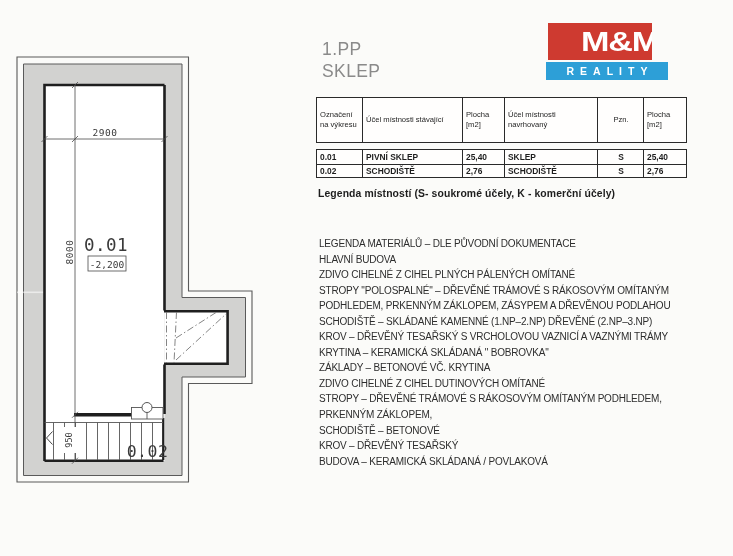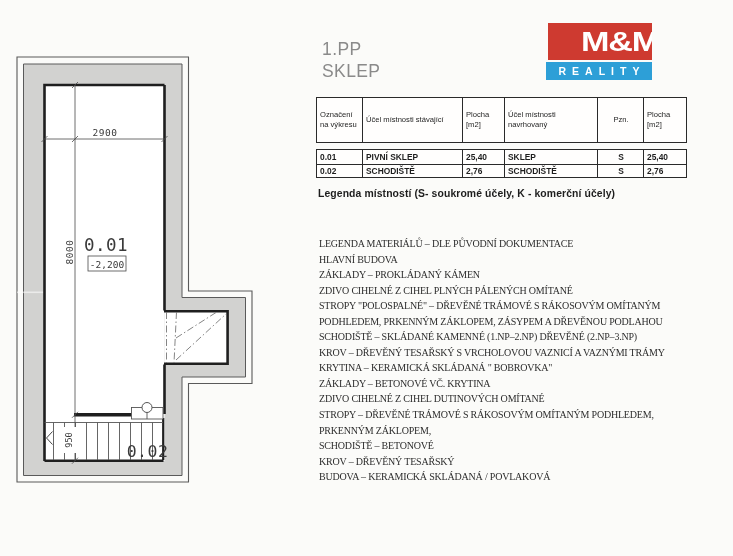--- a/index.html
+++ b/index.html
@@ -10,21 +10,21 @@
   .plan-svg{position:absolute;left:0;top:0;}
 
   
   .title{position:absolute;left:322px;top:39px;font-size:17.5px;line-height:21.5px;
          color:#8a8a8a;letter-spacing:.4px;}
 
   
   .logo-red{position:absolute;left:548px;top:23px;width:104px;height:37px;background:#ce3a30;
             display:flex;align-items:center;justify-content:flex-end;overflow:hidden;}
   .logo-red span{color:#fff;font-weight:bold;font-size:28px;transform:scaleX(1.22);letter-spacing:-1px;}
-  .logo-blue{position:absolute;left:546px;top:61.5px;width:106px;height:18px;background:#2d9fd7;
+  .logo-blue{position:absolute;left:546px;top:61.5px;width:122px;height:18px;background:#2d9fd7;
              display:flex;align-items:center;justify-content:center;}
   .logo-blue span{color:#fff;font-weight:bold;font-size:10.5px;letter-spacing:6px;text-indent:6px;}
 
   
   .tbl{position:absolute;left:316px;top:97px;width:371px;color:#1e1e1e;}
   .tbl .hdr{display:flex;border:1.4px solid #2a2a2a;height:46px;box-sizing:border-box;background:#fffefd;}
   .tbl .bdy{margin-top:6px;border:1.4px solid #2a2a2a;box-sizing:border-box;background:#fffefd;}
   .tbl .row{display:flex;height:13.6px;box-sizing:border-box;}
   .tbl .row + .row{border-top:1px solid #2a2a2a;}
   .cell{display:flex;align-items:center;padding:1px 2px 1px 3px;border-right:1px solid #2a2a2a;
@@ -33,21 +33,21 @@
   .row .cell{font-size:8.4px;font-weight:bold;}
   .cell.last{border-right:none;flex:1;}
   .c0{width:46px;} .c1{width:100px;} .c2{width:42px;} .c3{width:93px;} .c4{width:46px;}
   .cell.center{justify-content:center;}
   .nowrap{white-space:nowrap;}
 
   .note{position:absolute;left:318px;top:188px;font-size:10.4px;font-weight:bold;color:#1d1d1d;
         letter-spacing:.1px;}
 
   
-  .legend{position:absolute;left:319px;top:236px;font-family:Liberation Serif, serif;
+  .legend{position:absolute;left:319px;top:236px;font-family:Liberation Sans, sans-serif;
           font-size:10px;line-height:15.55px;color:#2d2d2d;letter-spacing:-.2px;white-space:nowrap;}
 
   .svgtxt{font-family:"DejaVu Sans Mono",monospace;fill:#3a3a3a;}
 </style>
 </head>
 <body>
 
 <div class="screen">
 
   <svg class="plan-svg" width="300" height="556" viewBox="0 0 300 556">
@@ -146,21 +146,20 @@
         <div class="cell last">2,76</div>
       </div>
     </div>
   </div>
 
   <div class="note">Legenda místností  (S- soukromé účely, K - komerční účely)</div>
 
   <div class="legend">
     <div>LEGENDA MATERIÁLŮ – DLE PŮVODNÍ DOKUMENTACE</div>
     <div>HLAVNÍ BUDOVA</div>
-    <div>ZÁKLADY – PROKLÁDANÝ KÁMEN</div>
     <div>ZDIVO CIHELNÉ Z CIHEL PLNÝCH PÁLENÝCH OMÍTANÉ</div>
     <div>STROPY "POLOSPALNÉ" – DŘEVĚNÉ TRÁMOVÉ S RÁKOSOVÝM OMÍTANÝM</div>
     <div>PODHLEDEM, PRKENNÝM ZÁKLOPEM, ZÁSYPEM A DŘEVĚNOU PODLAHOU</div>
     <div>SCHODIŠTĚ – SKLÁDANÉ KAMENNÉ (1.NP–2.NP) DŘEVĚNÉ (2.NP–3.NP)</div>
     <div>KROV – DŘEVĚNÝ TESAŘSKÝ S VRCHOLOVOU VAZNICÍ A VAZNÝMI TRÁMY</div>
     <div>KRYTINA – KERAMICKÁ SKLÁDANÁ " BOBROVKA"</div>
     <div>ZÁKLADY – BETONOVÉ VČ. KRYTINA</div>
     <div>ZDIVO CIHELNÉ Z CIHEL DUTINOVÝCH OMÍTANÉ</div>
     <div>STROPY – DŘEVĚNÉ TRÁMOVÉ S RÁKOSOVÝM OMÍTANÝM PODHLEDEM,</div>
     <div>PRKENNÝM ZÁKLOPEM,</div>

